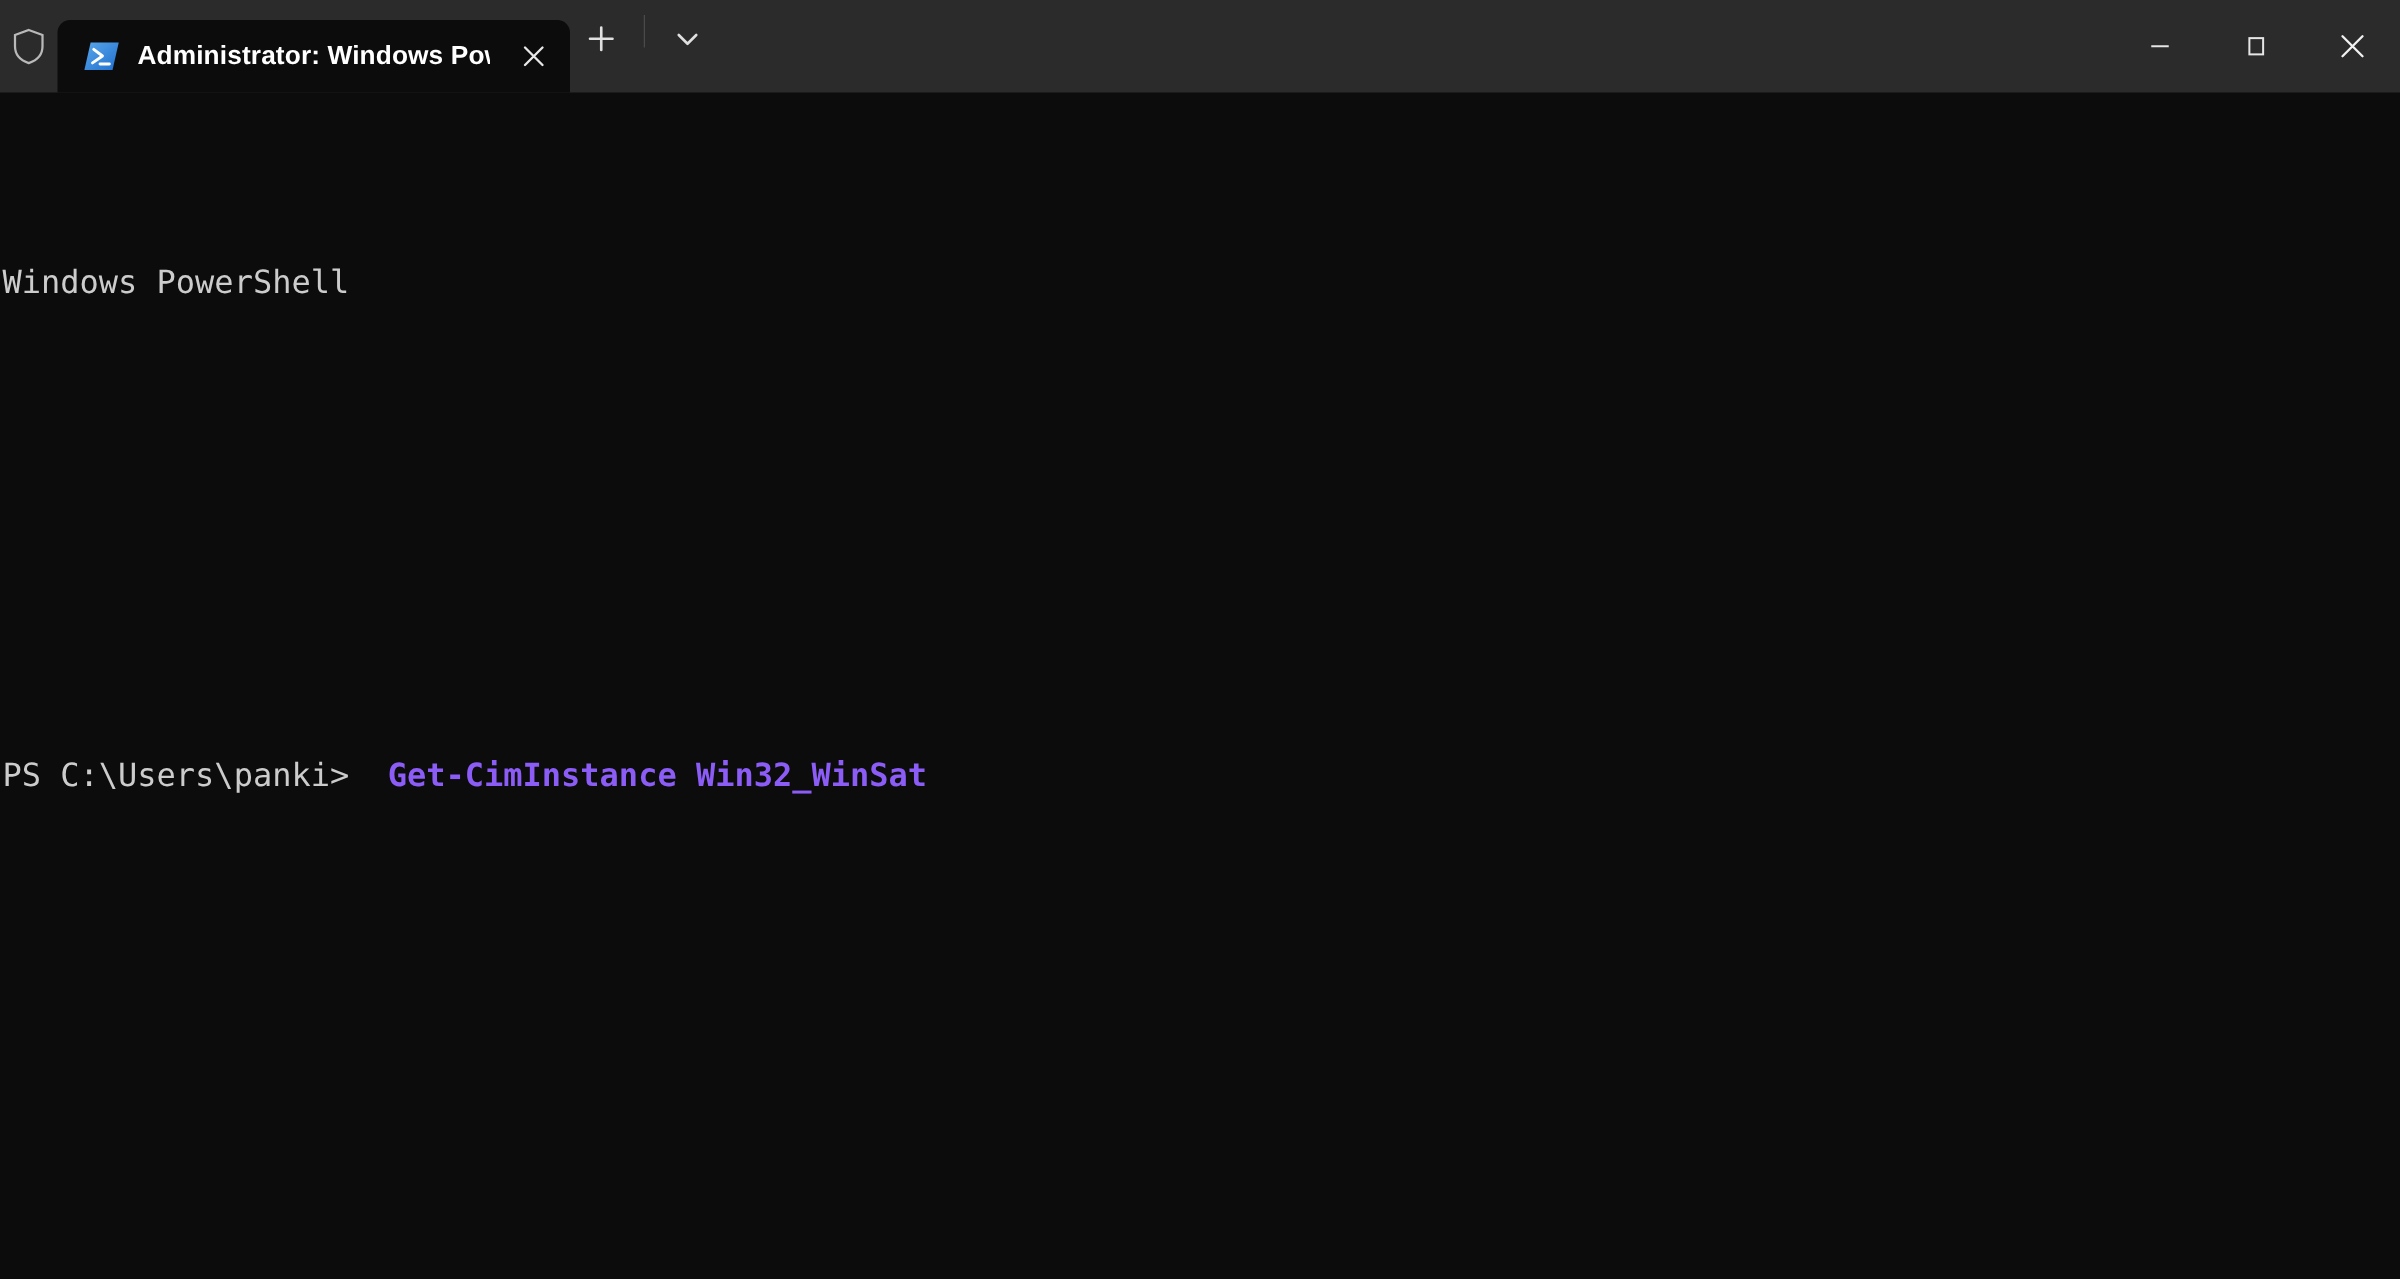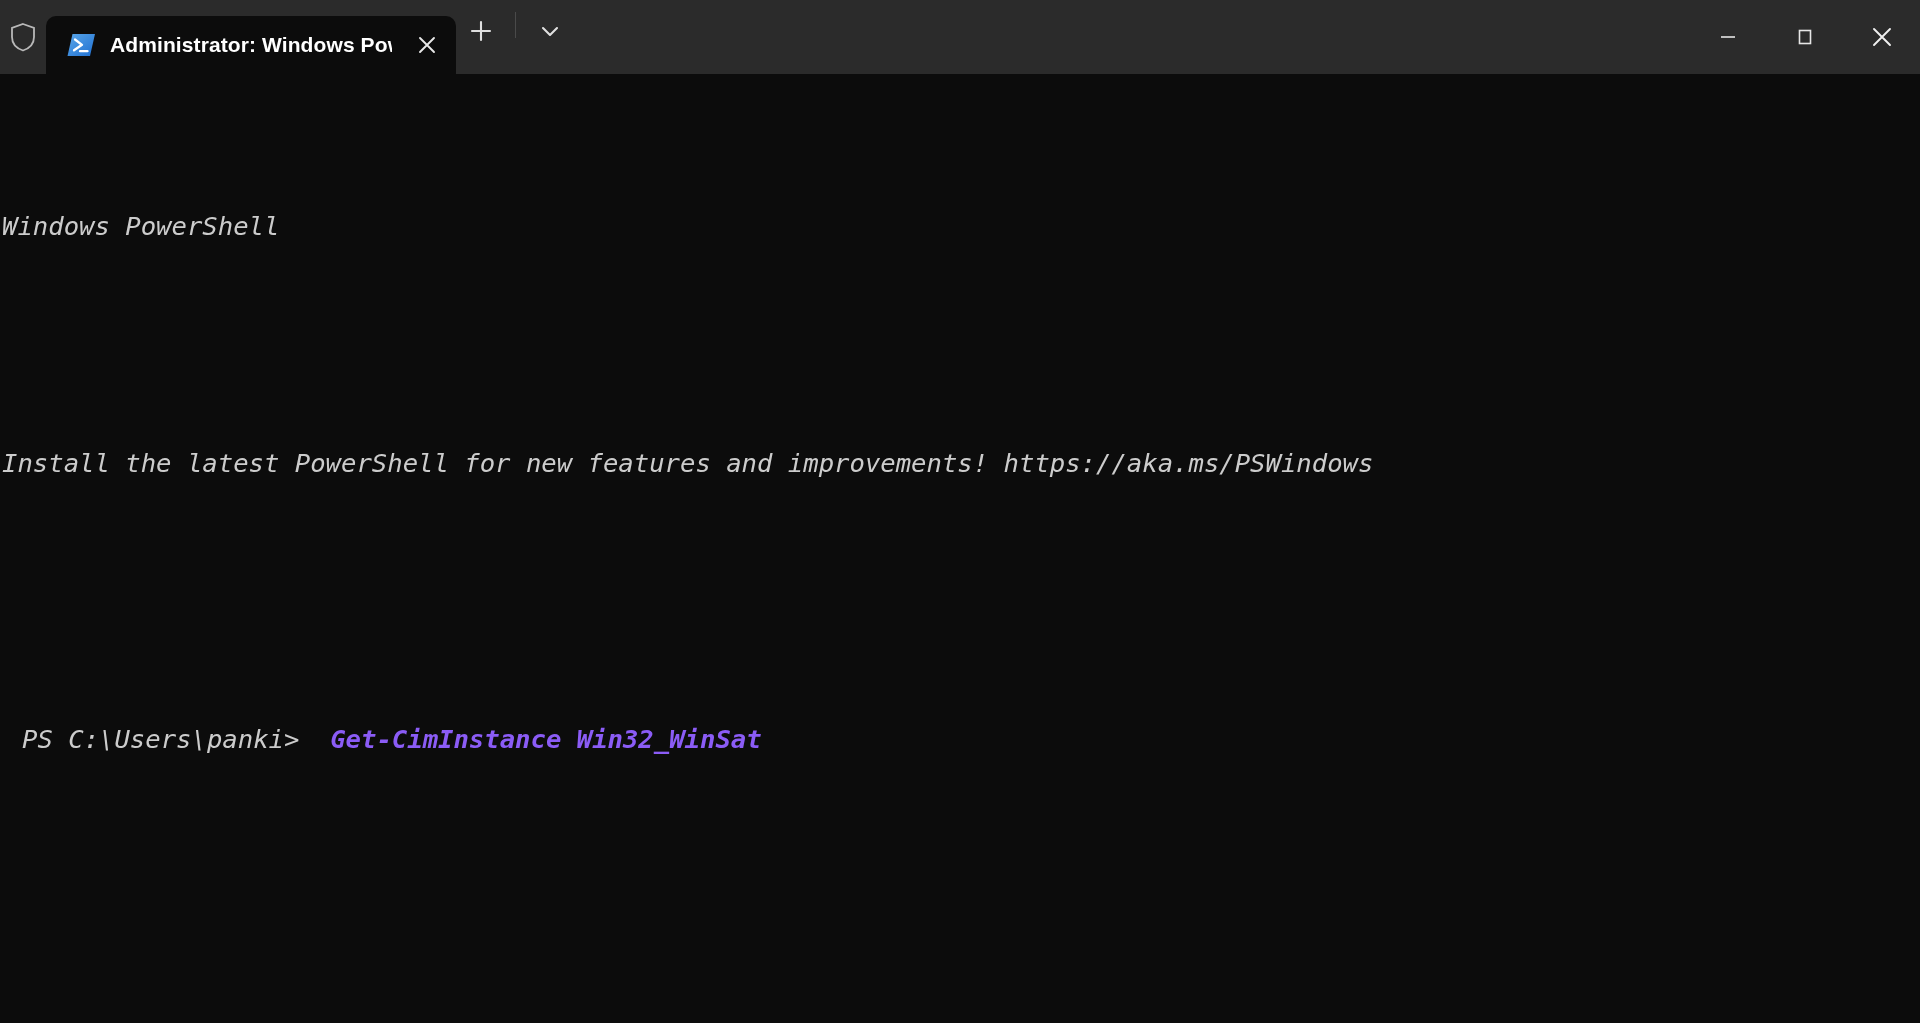--- a/index.html
+++ b/index.html
@@ -140,25 +140,25 @@
 
   .term-text {
     font-family: "DejaVu Sans Mono", monospace;
     font-size: 25.6px;
     line-height: 39.5px;
     color: #cccccc;
     white-space: pre;
     letter-spacing: 0px;
   }
 
-  .line { white-space: pre; display: block; min-height: 39.5px; font-style: italic; }
+  .line { white-space: pre; display: block; min-height: 39.5px; }
 
   .c-default { color: #cccccc; }
   .c-command { color: #8b5cf6; font-weight: 700; }
-  .c-prompt  { color: #cccccc; margin-left: 20px; }
+  .c-prompt  { color: #cccccc; }
 </style>
 </head>
 <body>
 
 <div class="titlebar">
 
   <div class="shield-slot">
     <span>
       <svg width="28" height="30" viewBox="0 0 28 30" fill="none">
         <path d="M14 2 L25 6 V15 C25 22 20 26.5 14 28.5 C8 26.5 3 22 3 15 V6 Z" stroke="#b9b9b9" stroke-width="1.8" fill="none"></path>
@@ -223,21 +223,20 @@
       </svg>
     </div>
   </div>
 </div>
 
 <div class="terminal">
   <div class="term-text">
 
     <span class="line c-default">Windows PowerShell</span>
     <span class="line"></span>
-    <span class="line c-default">Install the latest PowerShell for new features and improvements! https://aka.ms/PSWindows</span>
     <span class="line"></span>
 
     <span class="line"><span class="c-prompt">PS C:\Users\panki&gt; </span><span class="c-command"> Get-CimInstance Win32_WinSat</span></span>
 
     <span class="line"> </span>
     
 
     
 
     

